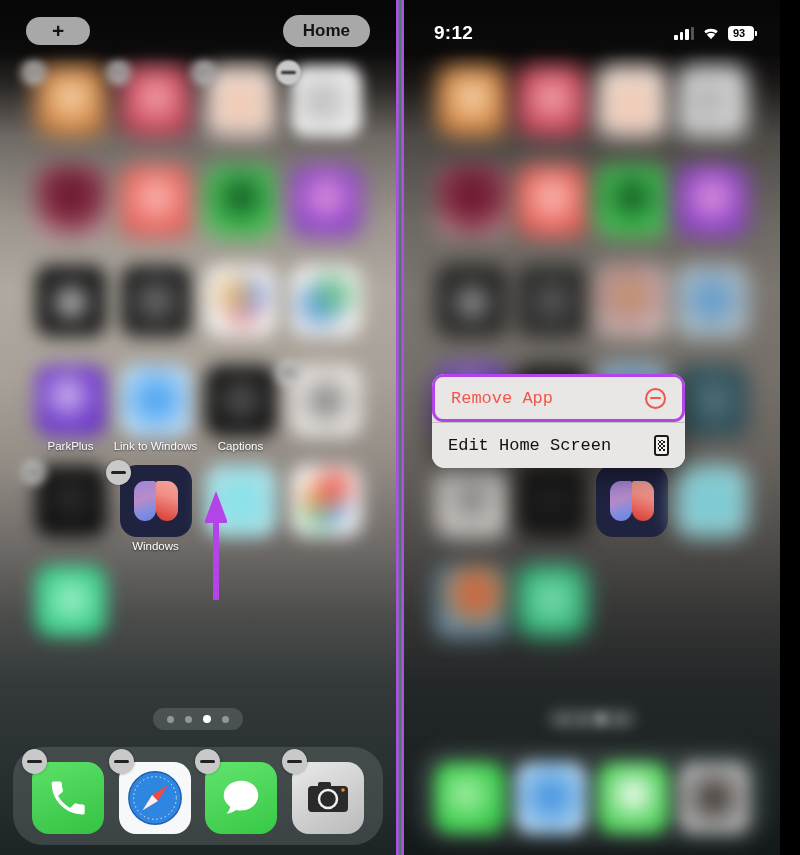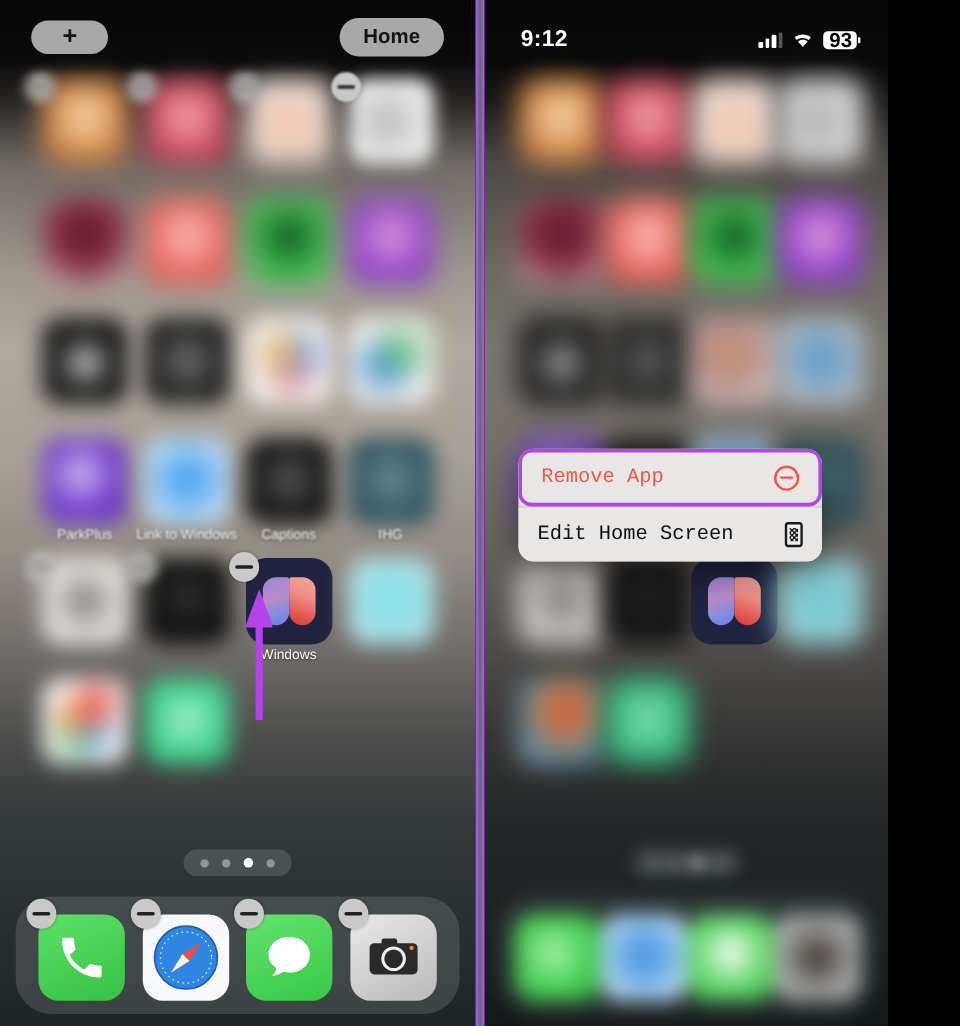--- a/index.html
+++ b/index.html
@@ -13,21 +13,21 @@
 
   
   .phone {
     position: relative;
     height: 855px;
     overflow: hidden;
     background: #0a0a0a;
   }
   .phone-left  { width: 396px; }
   .divider     { width: 8px; height: 855px; background: linear-gradient(90deg,#a946e8 0%, #b84ff0 20%, #4d7a63 45%, #4d7a63 58%, #b84ff0 82%, #a946e8 100%); }
-  .phone-right { width: 336px; }
+  .phone-right { width: 376px; }
 
   
   .wallpaper {
     position: absolute; inset: 0;
     background:
       linear-gradient(180deg,
         #090909 0%, #0d0c0c 6%,
         #2a2725 10%, #6f6a65 16%,
         #9c968e 26%, #b0a9a0 34%,
         #a8a198 44%, #948d86 54%,
@@ -65,21 +65,21 @@
   }
   .status-time { font-size: 19px; font-weight: bold; letter-spacing: .3px; }
   .status-right { display: flex; align-items: center; gap: 7px; }
   .bars { display: flex; align-items: flex-end; gap: 2px; height: 13px; }
   .bars i { width: 3.5px; background: #fff; border-radius: 1px; display: block; }
   .bars i:nth-child(1){ height: 5px;  background:#fff; }
   .bars i:nth-child(2){ height: 8px;  background:#fff; }
   .bars i:nth-child(3){ height: 11px; background:#fff; }
   .bars i:nth-child(4){ height: 13px; background:#555; }
   .battery {
-    background: #fff; color: #000; font-size: 17px; font-weight: bold;
+    background: #fff; color: #000; font-size: 11px; font-weight: bold;
     border-radius: 4px; padding: 2px 4px 2px 5px; line-height: 11px;
     position: relative; min-width: 26px; text-align:left;
   }
   .battery::after {
     content:""; position:absolute; right:-3px; top:5px;
     width:2px; height:5px; background:#fff; border-radius:0 1px 1px 0;
   }
 
   
   .grid {
@@ -263,24 +263,20 @@
         <div class="icon blur2" style="background:radial-gradient(circle at 45% 42%, #d6c4f2 0%, #7a46cf 48%, #5a2cb4 100%);"></div>
         <div class="label blur">ParkPlus</div>
       </div>
       <div class="cell">
         <div class="icon blur2" style="background:radial-gradient(circle at 50% 48%, #3b9cf0 0%, #8fc6f5 50%, #f0f6fb 100%);"></div>
         <div class="label blur">Link to Windows</div>
       </div>
       <div class="cell">
         <div class="icon blur2" style="background:radial-gradient(circle at 50% 48%, #5a5a5a 0%, #1a1a1a 55%, #050505 100%);"></div>
         <div class="label blur">Captions</div>
-      </div>
-      <div class="cell">
-        <div class="icon blur2" style="background:radial-gradient(circle at 50% 48%, #6d8c95 0%, #365c68 55%, #243f48 100%);"></div>
-        <div class="label blur">IHG</div>
       </div>
 
       <div class="cell">
         <div class="minus-badge blur"></div>
         <div class="icon blur2" style="background:radial-gradient(circle at 50% 50%, #7b7b7b 0%, #dedad6 55%, #f6f4f2 100%);"></div>
       </div>
       <div class="cell">
         <div class="minus-badge blur"></div>
         <div class="icon blur2" style="background:radial-gradient(circle at 50% 45%, #2d2d2d 0%, #121212 60%, #050505 100%);"></div>
       </div>

